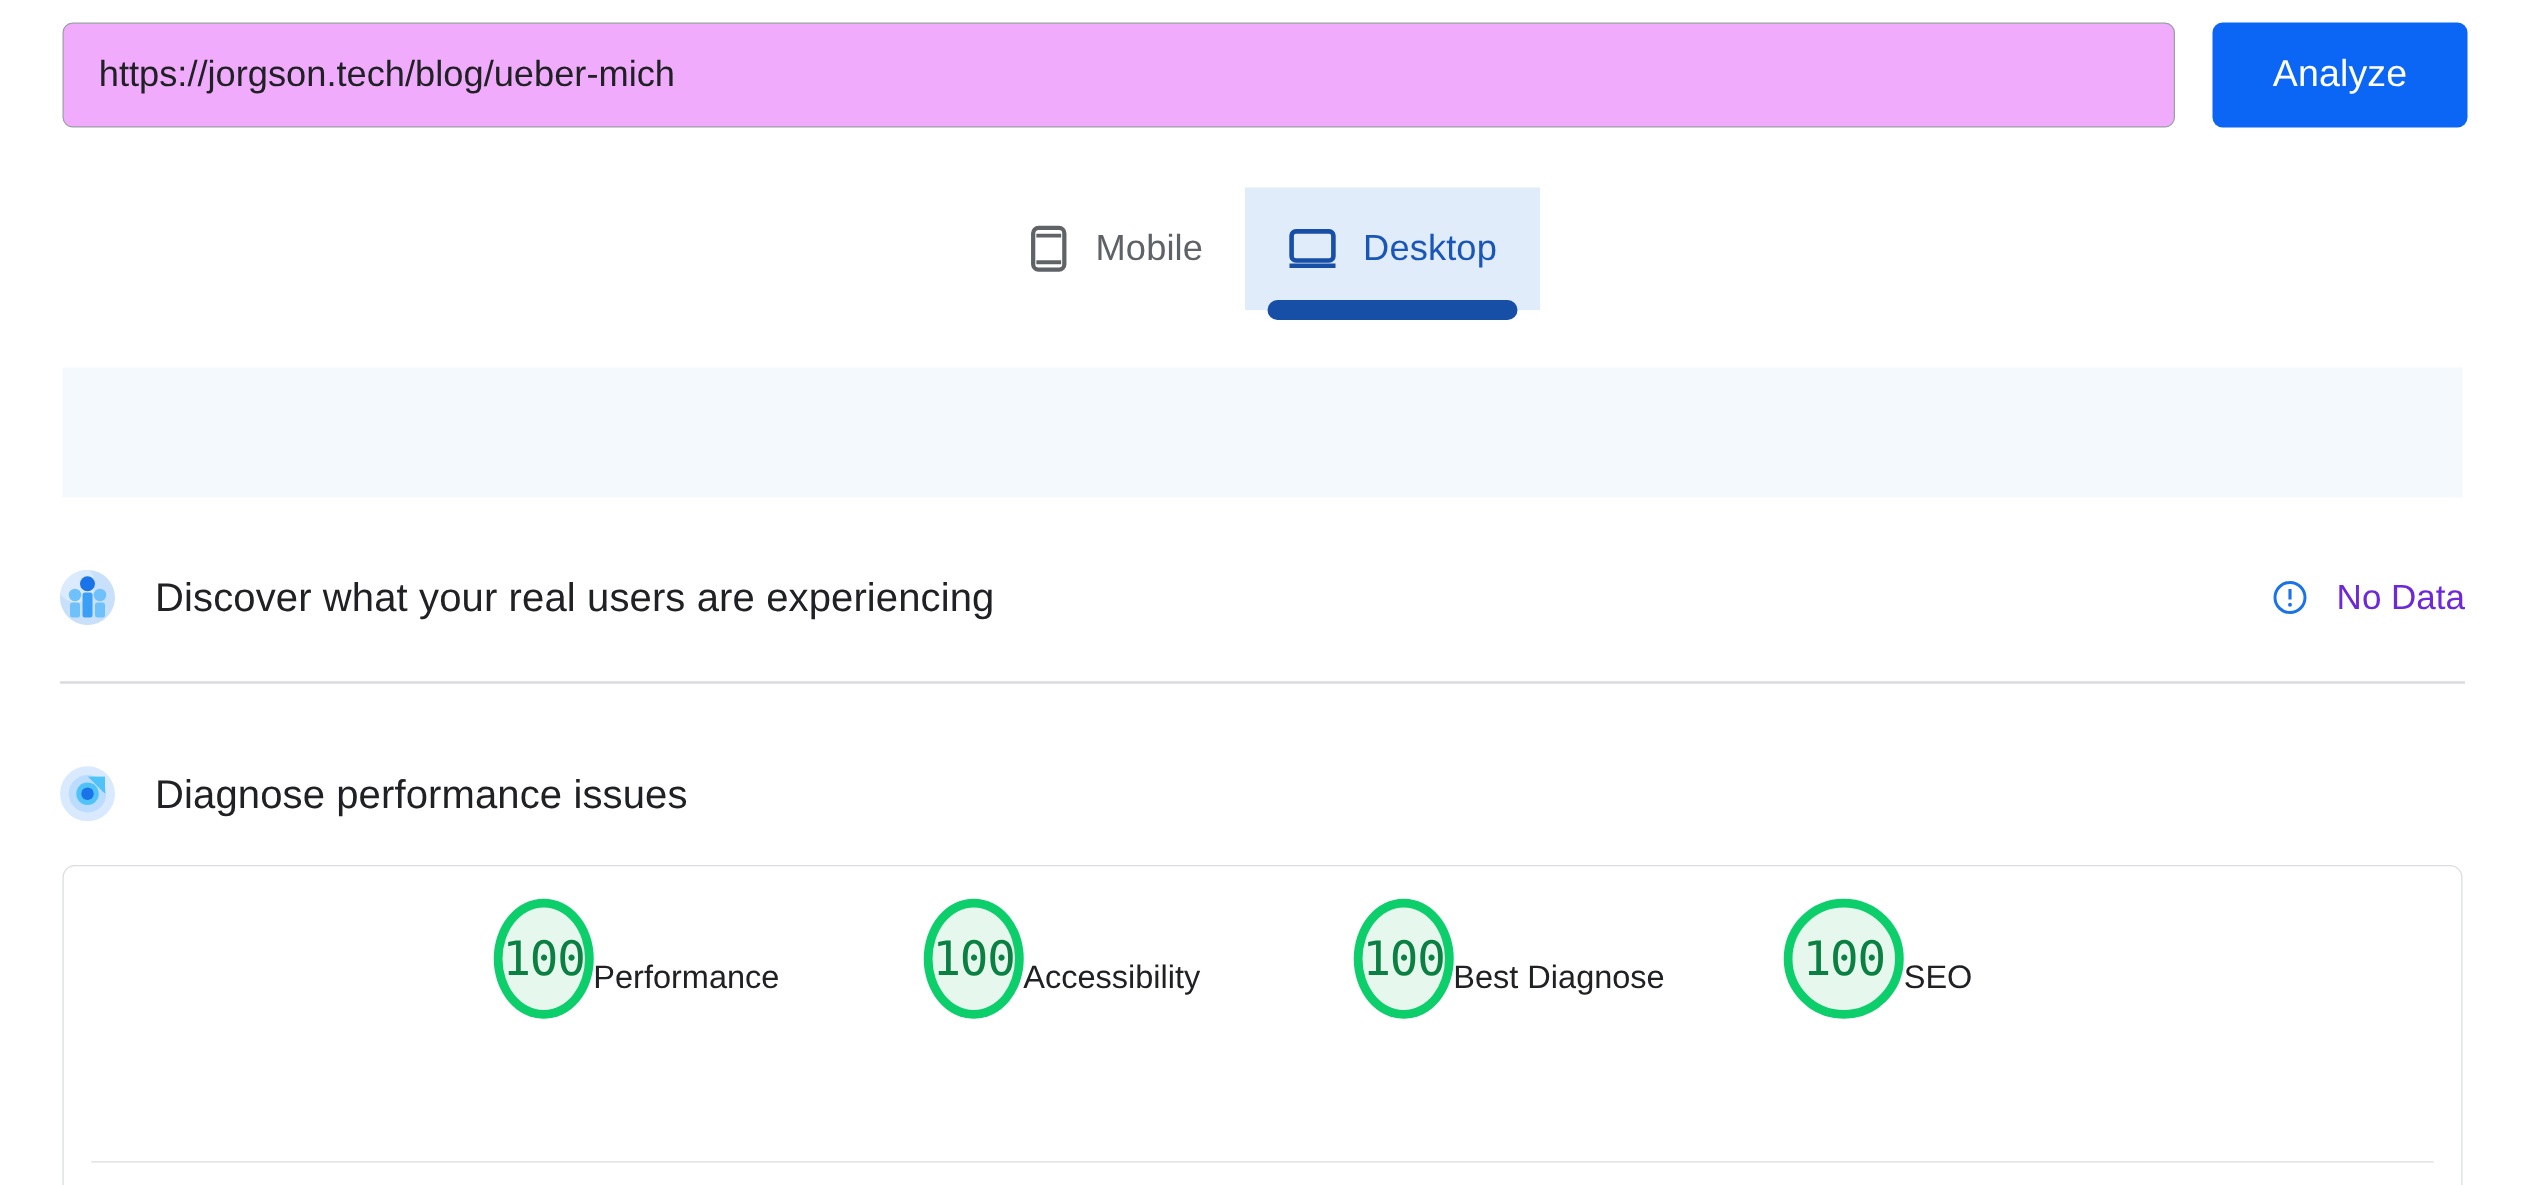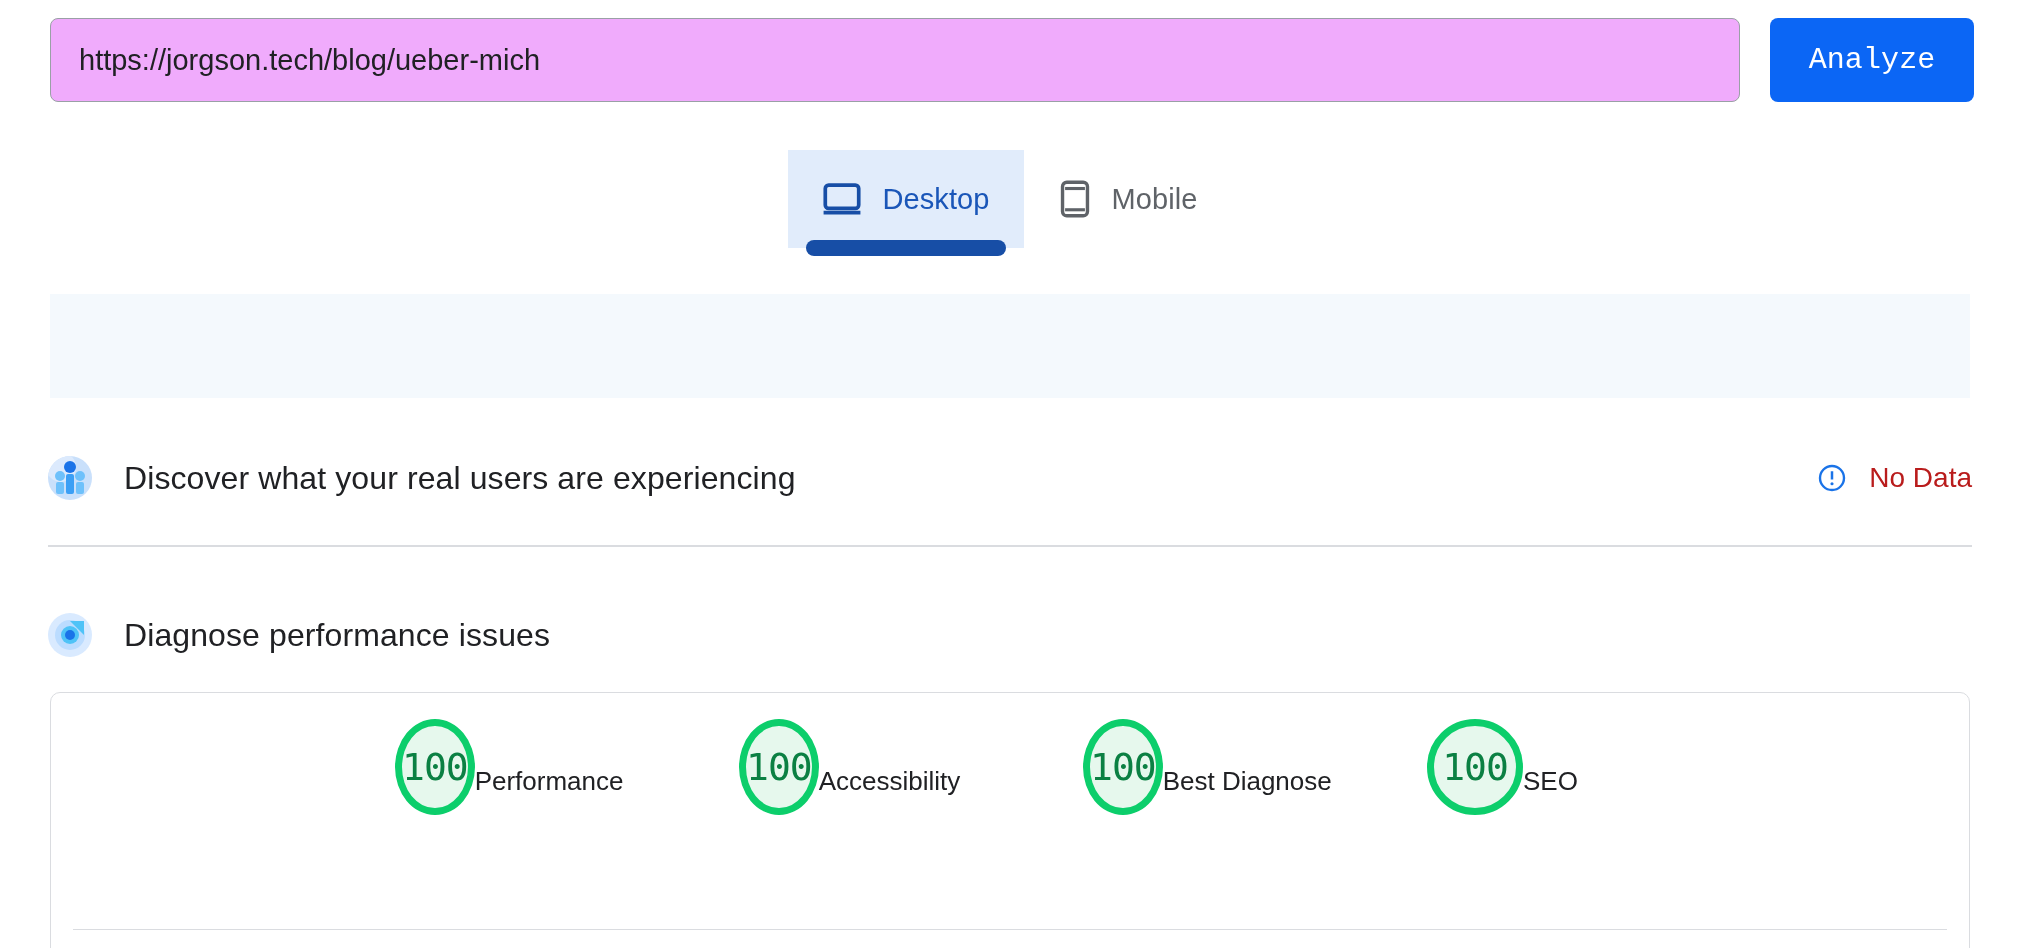--- a/index.html
+++ b/index.html
@@ -43,21 +43,21 @@
   .analyze-btn {
     position: absolute;
     left: 1770px;
     top: 18px;
     width: 204px;
     height: 84px;
     background: #0b66f5;
     color: #ffffff;
     border: none;
     border-radius: 8px;
-    font-family: Liberation Mono, monospace;
+    font-family: Liberation Sans, sans-serif;
     font-size: 30px;
     letter-spacing: 0.1px;
     cursor: pointer;
     display: flex;
     align-items: center;
     justify-content: center;
   }
 
   
   .tabs {
@@ -151,21 +151,21 @@
     letter-spacing: 0.1px;
   }
   .section-right {
     margin-left: auto;
     display: flex;
     align-items: center;
     gap: 22px;
   }
   .no-data-text {
     font-size: 28px;
-    color: #b91c1c;
+    color: #6d28d9;
     cursor: pointer;
   }
   .hr {
     position: absolute;
     left: 48px;
     width: 1924px;
     height: 2px;
     background: #dadce0;
   }
 
@@ -298,40 +298,40 @@
 </style>
 </head>
 <body>
 
 <div class="url-row">
   <input class="url-input" type="text" value="https://jorgson.tech/blog/ueber-mich" placeholder="Enter a web page URL" style="">
   <button class="analyze-btn">Analyze</button>
 </div>
 
 <div class="tabs">
-
-  <button class="tab active">
-    <span class="tab-icon">
-      <svg width="40" height="34" viewBox="0 0 28 24" fill="none">
-        <rect x="2.2" y="2.2" width="23.6" height="16.4" rx="2.4" stroke="#174ea6" stroke-width="2.6"></rect>
-        <line x1="1" y1="21.6" x2="27" y2="21.6" stroke="#174ea6" stroke-width="2.6"></line>
-      </svg>
-    </span>
-    <span class="tab-label">Desktop</span>
-  </button>
 
   <button class="tab">
     <span class="tab-icon">
       <svg width="34" height="38" viewBox="0 0 24 26" fill="none">
         <rect x="3.2" y="1.2" width="17.6" height="23.6" rx="3" stroke="#5f6368" stroke-width="2.4"></rect>
         <line x1="5" y1="5.6" x2="19" y2="5.6" stroke="#5f6368" stroke-width="2.2"></line>
         <line x1="5" y1="20.6" x2="19" y2="20.6" stroke="#5f6368" stroke-width="2.2"></line>
       </svg>
     </span>
     <span class="tab-label">Mobile</span>
+  </button>
+
+  <button class="tab active">
+    <span class="tab-icon">
+      <svg width="40" height="34" viewBox="0 0 28 24" fill="none">
+        <rect x="2.2" y="2.2" width="23.6" height="16.4" rx="2.4" stroke="#174ea6" stroke-width="2.6"></rect>
+        <line x1="1" y1="21.6" x2="27" y2="21.6" stroke="#174ea6" stroke-width="2.6"></line>
+      </svg>
+    </span>
+    <span class="tab-label">Desktop</span>
   </button>
 
 </div>
 
 <div class="banner">
 </div>
 
 <div class="section-row" style="top: 448px;">
   <span class="icon-circle-users">
     <span class="bump"></span>

